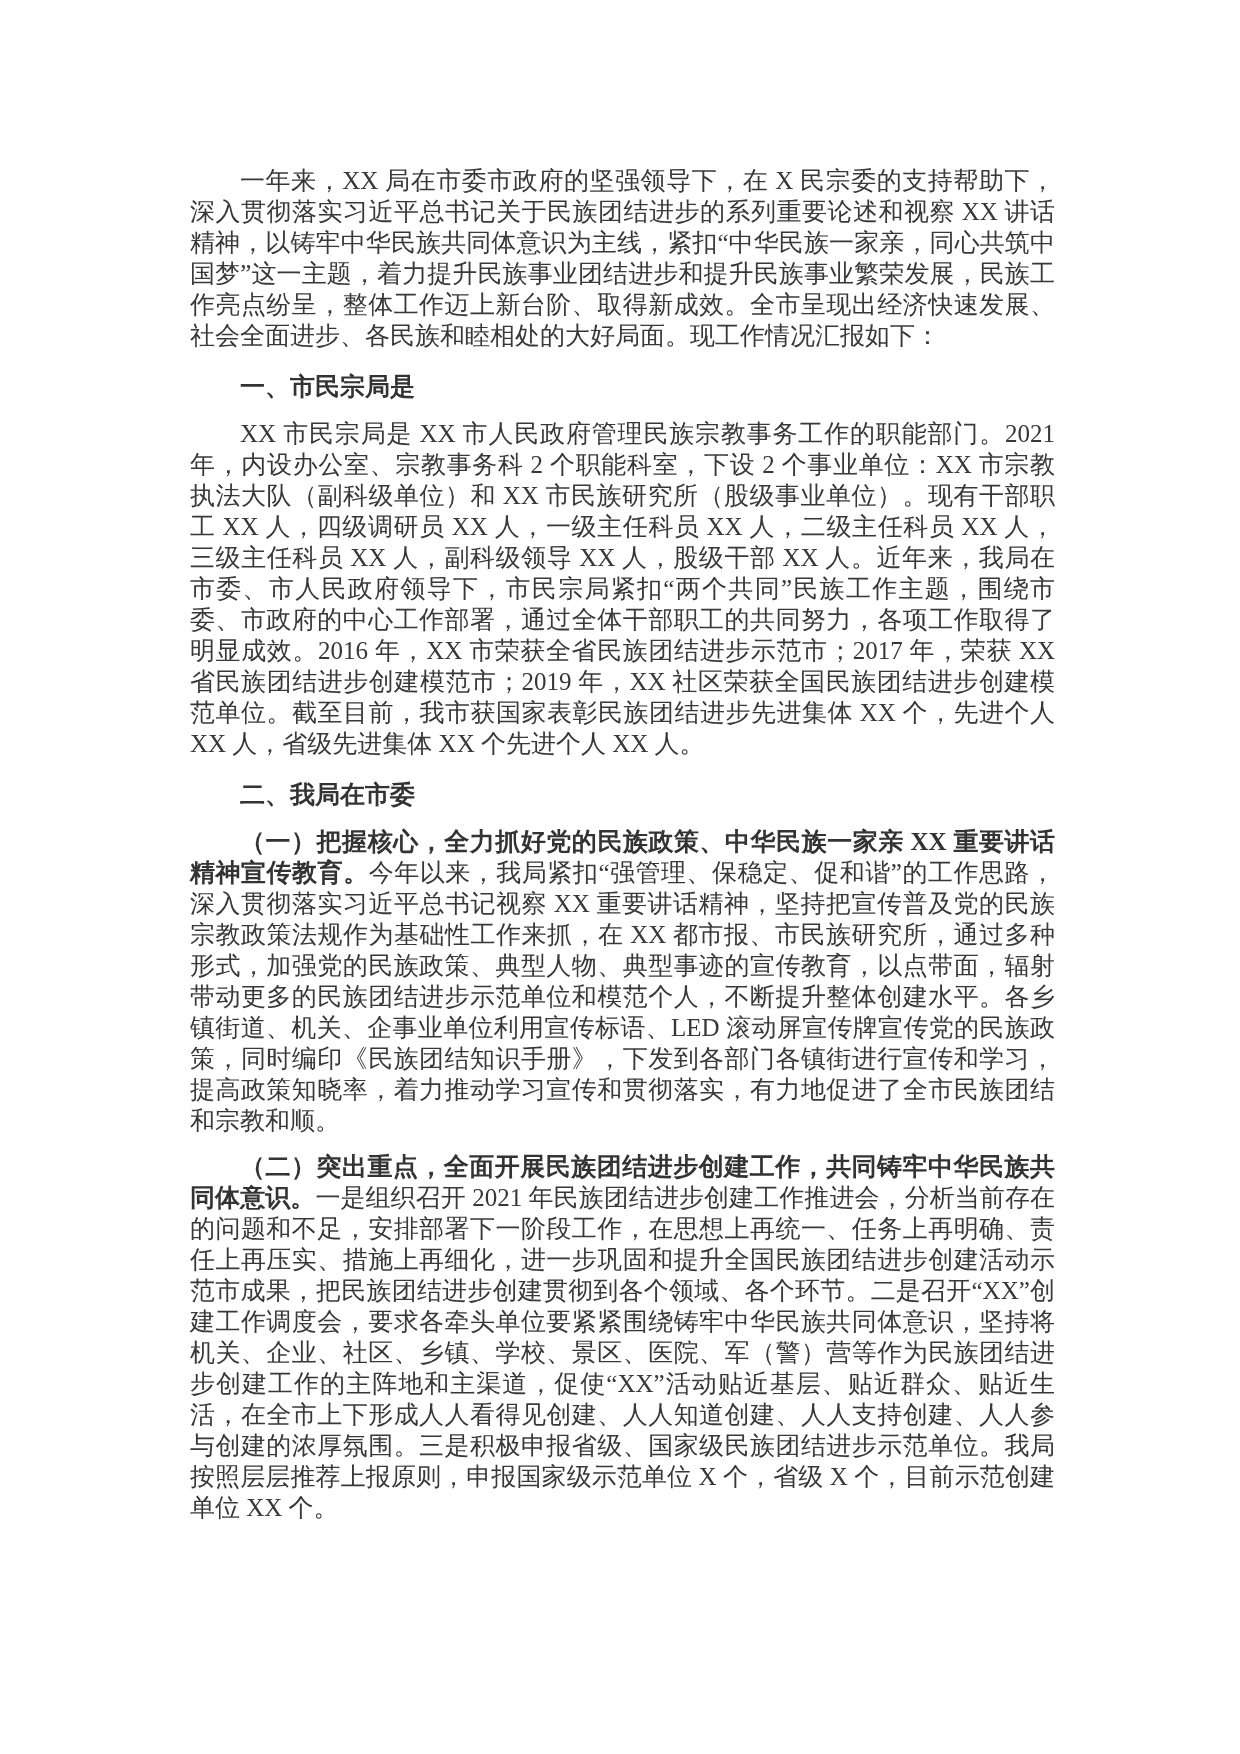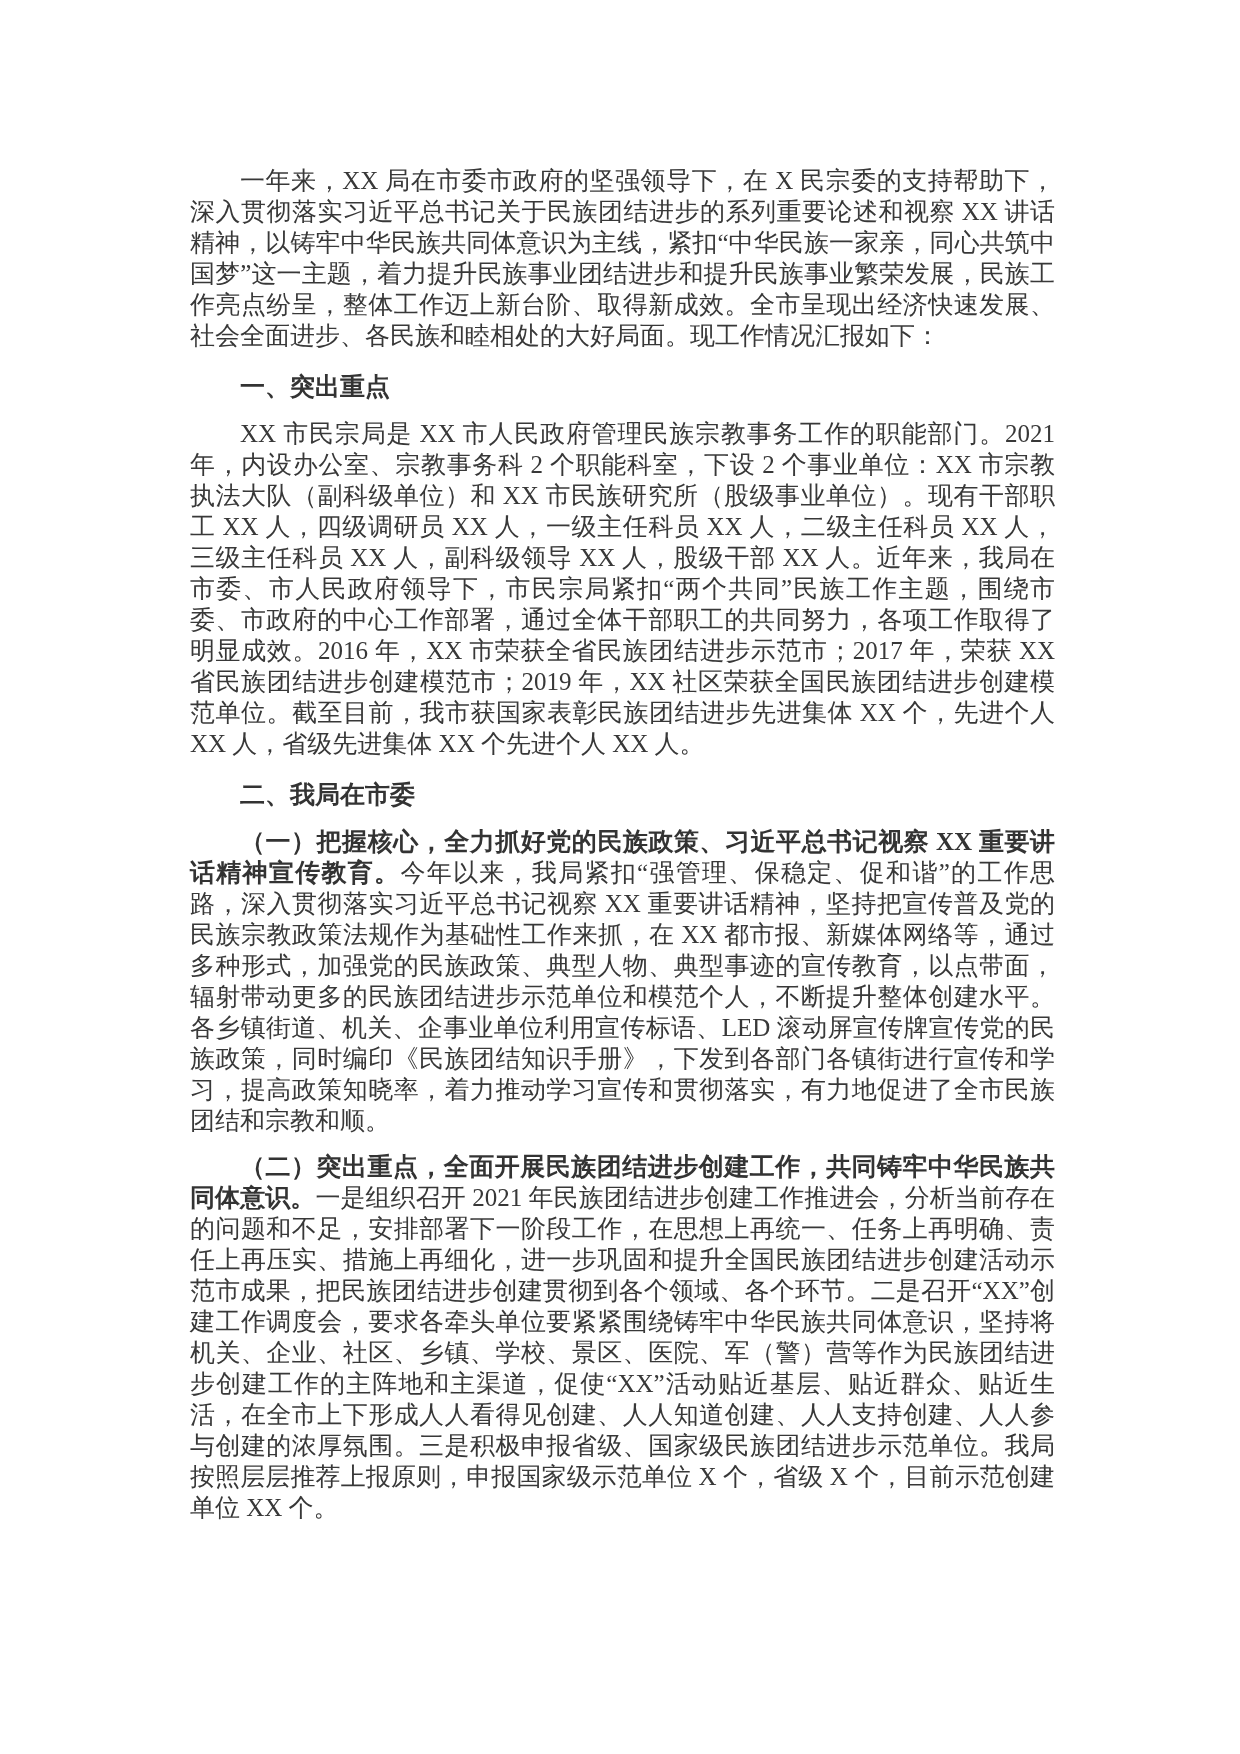--- a/index.html
+++ b/index.html
@@ -43,23 +43,23 @@
     color: #333333;
   }
 </style>
 </head>
 <body>
 
 <div class="page">
 
   <p class="para">一年来，XX 局在市委市政府的坚强领导下，在 X 民宗委的支持帮助下，深入贯彻落实习近平总书记关于民族团结进步的系列重要论述和视察 XX 讲话精神，以铸牢中华民族共同体意识为主线，紧扣“中华民族一家亲，同心共筑中国梦”这一主题，着力提升民族事业团结进步和提升民族事业繁荣发展，民族工作亮点纷呈，整体工作迈上新台阶、取得新成效。全市呈现出经济快速发展、社会全面进步、各民族和睦相处的大好局面。现工作情况汇报如下：</p>
 
-  <h2 class="heading">一、突出重点</h2>
+  <h2 class="heading">一、市民宗局是</h2>
 
   <p class="para">XX 市民宗局是 XX 市人民政府管理民族宗教事务工作的职能部门。2021 年，内设办公室、宗教事务科 2 个职能科室，下设 2 个事业单位：XX 市宗教执法大队（副科级单位）和 XX 市民族研究所（股级事业单位）。现有干部职工 XX 人，四级调研员 XX 人，一级主任科员 XX 人，二级主任科员 XX 人，三级主任科员 XX 人，副科级领导 XX 人，股级干部 XX 人。近年来，我局在市委、市人民政府领导下，市民宗局紧扣“两个共同”民族工作主题，围绕市委、市政府的中心工作部署，通过全体干部职工的共同努力，各项工作取得了明显成效。2016 年，XX 市荣获全省民族团结进步示范市；2017 年，荣获 XX 省民族团结进步创建模范市；2019 年，XX 社区荣获全国民族团结进步创建模范单位。截至目前，我市获国家表彰民族团结进步先进集体 XX 个，先进个人 XX 人，省级先进集体 XX 个先进个人 XX 人。</p>
 
   <h2 class="heading">二、我局在市委</h2>
 
-  <p class="para sub"><span class="lead">（一）把握核心，全力抓好党的民族政策、习近平总书记视察 XX 重要讲话精神宣传教育。</span><span>今年以来，我局紧扣“强管理、保稳定、促和谐”的工作思路，深入贯彻落实习近平总书记视察 XX 重要讲话精神，坚持把宣传普及党的民族宗教政策法规作为基础性工作来抓，在 XX 都市报、新媒体网络等，通过多种形式，加强党的民族政策、典型人物、典型事迹的宣传教育，以点带面，辐射带动更多的民族团结进步示范单位和模范个人，不断提升整体创建水平。各乡镇街道、机关、企事业单位利用宣传标语、LED 滚动屏宣传牌宣传党的民族政策，同时编印《民族团结知识手册》，下发到各部门各镇街进行宣传和学习，提高政策知晓率，着力推动学习宣传和贯彻落实，有力地促进了全市民族团结和宗教和顺。</span></p>
+  <p class="para sub"><span class="lead">（一）把握核心，全力抓好党的民族政策、中华民族一家亲 XX 重要讲话精神宣传教育。</span><span>今年以来，我局紧扣“强管理、保稳定、促和谐”的工作思路，深入贯彻落实习近平总书记视察 XX 重要讲话精神，坚持把宣传普及党的民族宗教政策法规作为基础性工作来抓，在 XX 都市报、市民族研究所，通过多种形式，加强党的民族政策、典型人物、典型事迹的宣传教育，以点带面，辐射带动更多的民族团结进步示范单位和模范个人，不断提升整体创建水平。各乡镇街道、机关、企事业单位利用宣传标语、LED 滚动屏宣传牌宣传党的民族政策，同时编印《民族团结知识手册》，下发到各部门各镇街进行宣传和学习，提高政策知晓率，着力推动学习宣传和贯彻落实，有力地促进了全市民族团结和宗教和顺。</span></p>
 
   <p class="para sub"><span class="lead">（二）突出重点，全面开展民族团结进步创建工作，共同铸牢中华民族共同体意识。</span><span>一是组织召开 2021 年民族团结进步创建工作推进会，分析当前存在的问题和不足，安排部署下一阶段工作，在思想上再统一、任务上再明确、责任上再压实、措施上再细化，进一步巩固和提升全国民族团结进步创建活动示范市成果，把民族团结进步创建贯彻到各个领域、各个环节。二是召开“XX”创建工作调度会，要求各牵头单位要紧紧围绕铸牢中华民族共同体意识，坚持将机关、企业、社区、乡镇、学校、景区、医院、军（警）营等作为民族团结进步创建工作的主阵地和主渠道，促使“XX”活动贴近基层、贴近群众、贴近生活，在全市上下形成人人看得见创建、人人知道创建、人人支持创建、人人参与创建的浓厚氛围。三是积极申报省级、国家级民族团结进步示范单位。我局按照层层推荐上报原则，申报国家级示范单位 X 个，省级 X 个，目前示范创建单位 XX 个。</span></p>
 
 </div>
 
 </body></html>

